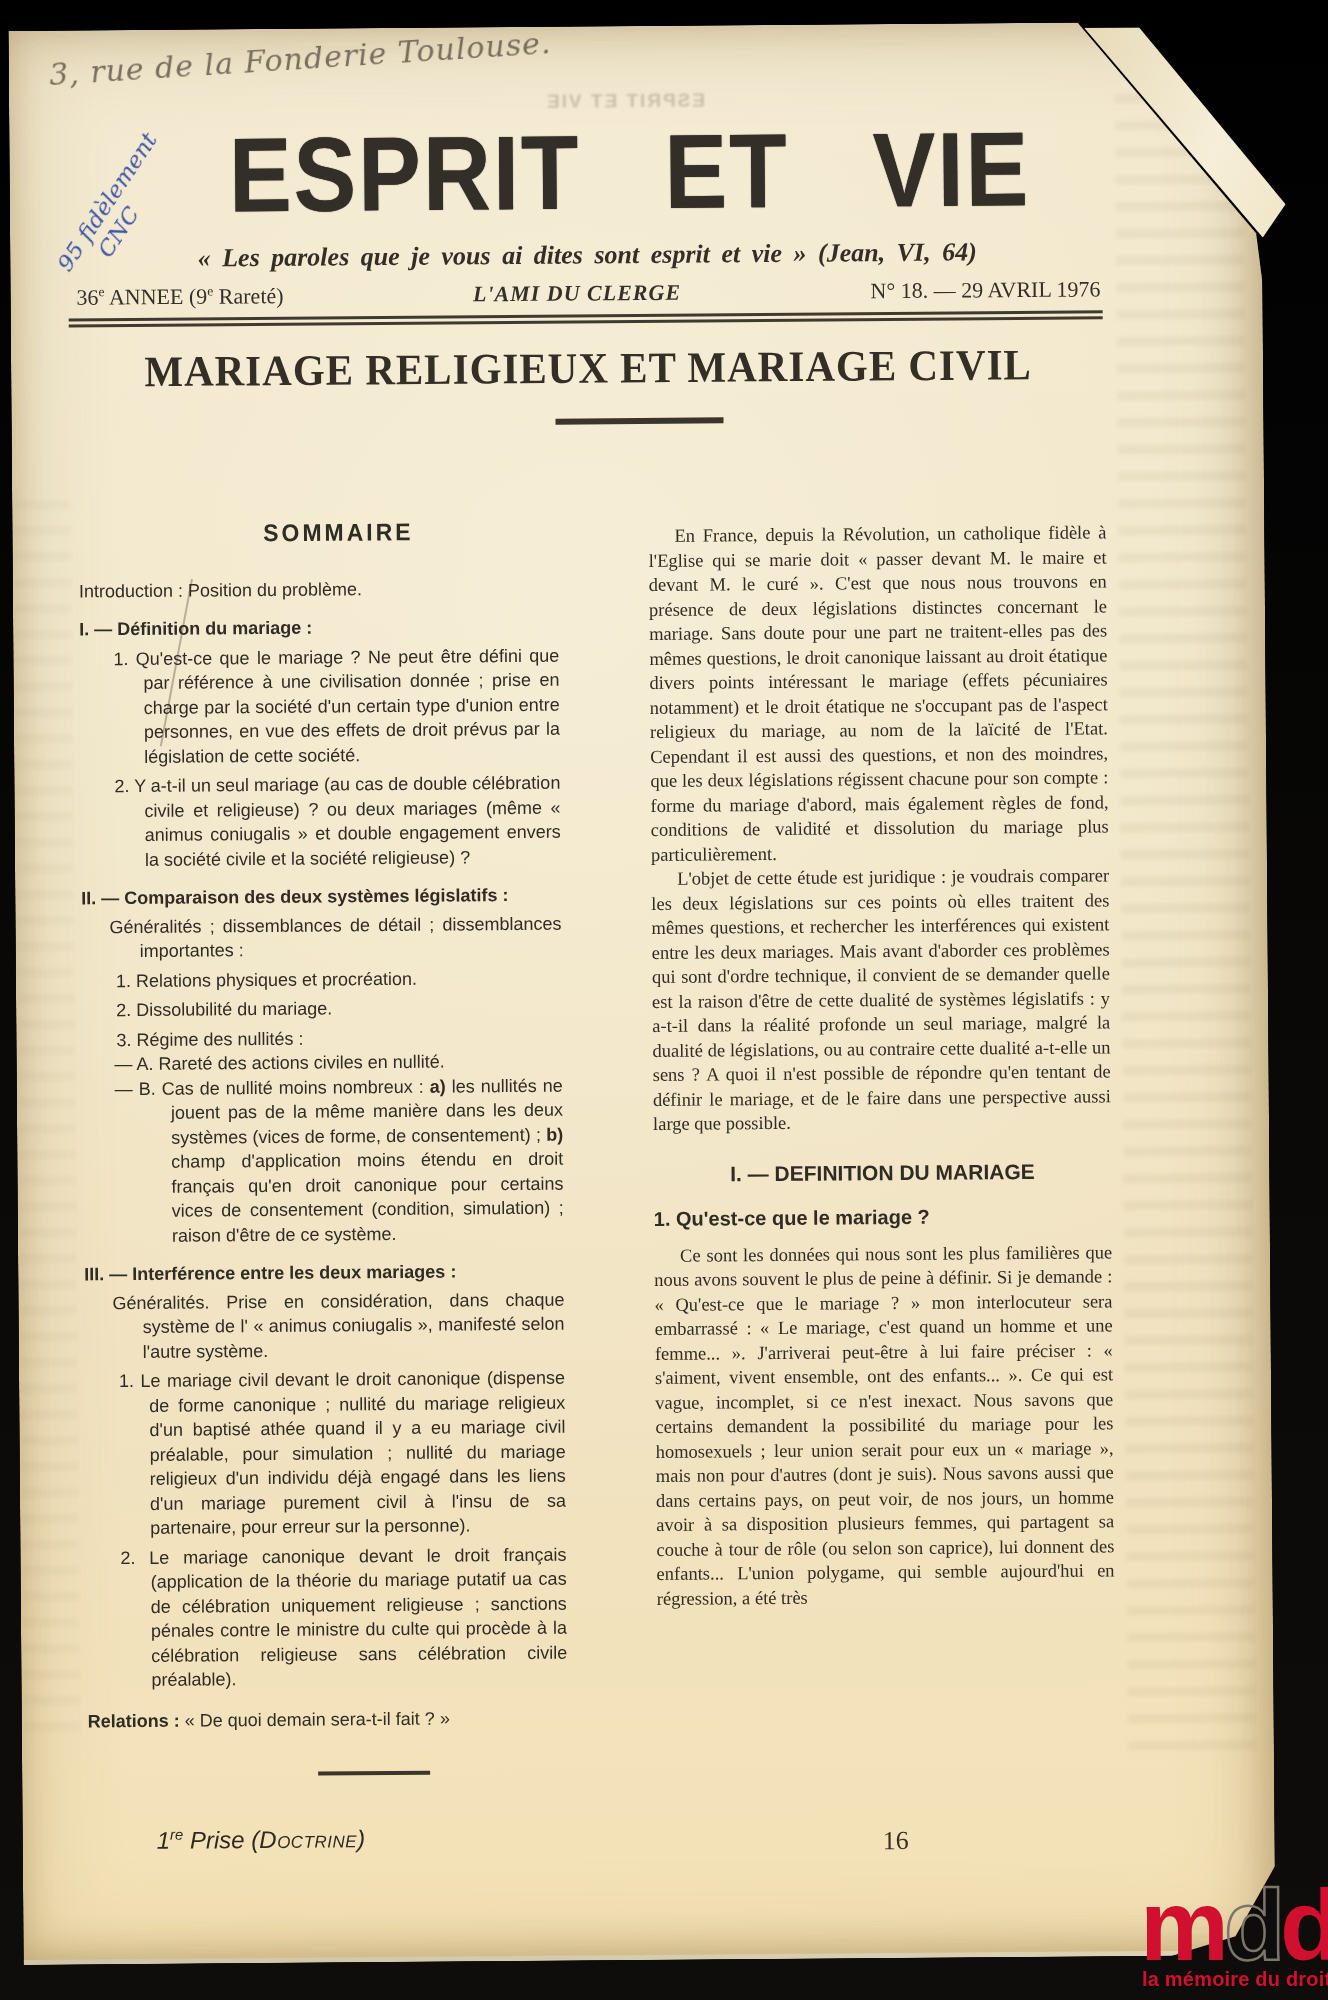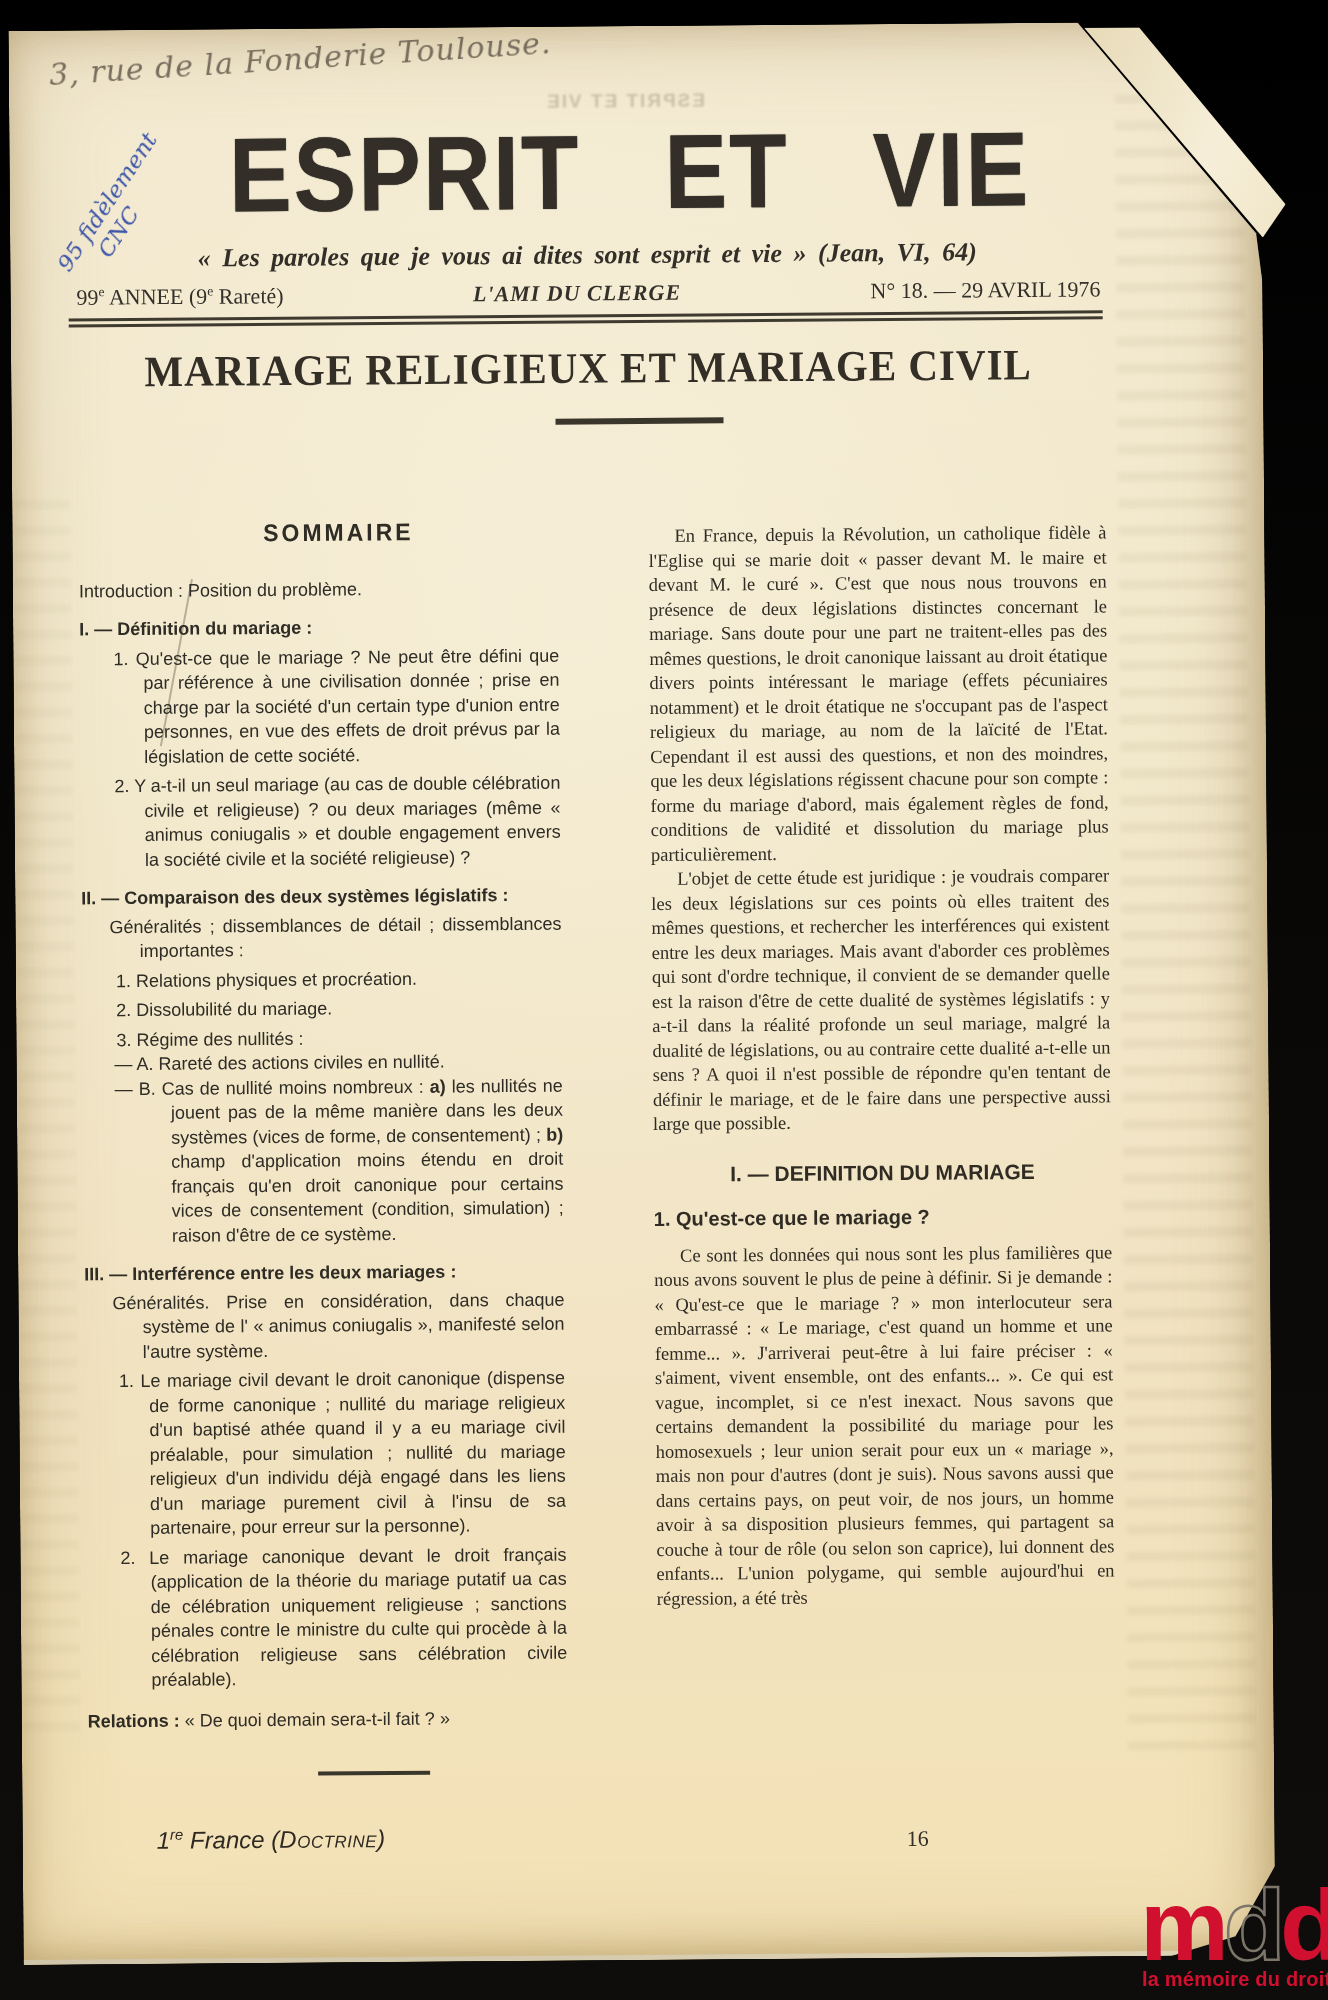--- a/index.html
+++ b/index.html
@@ -75,21 +75,21 @@
   .part-line sup{font-size:.62em;}
   .part-line .sc{font-variant:small-caps;letter-spacing:.5px;}
   
   .col-right{position:absolute;left:636px;top:498px;width:458px;text-align:justify;
          font-size:18.5px;line-height:24.5px;color:#302c24;}
   .rp{margin:0;text-indent:26px;}
   .rc-heading{font-family:"Liberation Sans",sans-serif;font-weight:bold;font-size:21px;
          text-align:center;margin:26px 0 20px 0;}
   .rc-sub{font-family:"Liberation Sans",sans-serif;font-weight:bold;font-size:20px;
          text-align:left;margin:0 0 12px 0;text-indent:0;}
-  .page-num{position:absolute;left:884px;top:1802px;font-size:22px;color:#33302a;}
+  .page-num{position:absolute;left:860px;top:1802px;font-size:26px;color:#33302a;}
   
   .mdd{position:absolute;left:1140px;top:1886px;font-family:"Liberation Sans",sans-serif;
          font-weight:bold;font-size:100px;line-height:78px;letter-spacing:-5px;}
   .mdd .solid{color:#d10f2f;}
   .mdd .outline{color:transparent;-webkit-text-stroke:2.5px #7c766a;}
   .tagline{position:absolute;left:1142px;top:1968px;font-family:"Liberation Sans",sans-serif;
          font-weight:bold;font-size:20px;color:#d10f2f;letter-spacing:.2px;white-space:nowrap;}
   b{font-weight:bold;}
 </style>
 </head>
@@ -108,21 +108,21 @@
       <span>95 fidèlement</span>
       <span class="l2">CNC</span>
     </div>
     <div class="pencil-stroke"></div>
 
     <div class="masthead">ESPRIT ET VIE</div>
 
     <div class="quote">« Les paroles que je vous ai dites sont esprit et vie » (Jean, VI, 64)</div>
 
     <div class="meta">
-      <span class="meta-left"><span>99</span><sup>e</sup><span> ANNEE (9</span><sup>e</sup><span> Rareté)</span></span>
+      <span class="meta-left"><span>36</span><sup>e</sup><span> ANNEE (9</span><sup>e</sup><span> Rareté)</span></span>
       <span class="meta-center">L'AMI DU CLERGE</span>
       <span class="meta-right">N° 18. — 29 AVRIL 1976</span>
     </div>
 
     <div class="head-rule"></div>
 
     <div class="article-title">MARIAGE RELIGIEUX ET MARIAGE CIVIL</div>
     <div class="title-underline"></div>
 
     <div class="col-left">
@@ -139,21 +139,21 @@
           <div class="s-line s-item"><span>3. Régime des nullités :</span></div>
           <div class="s-line s-sub"><span>— A. Rareté des actions civiles en nullité.</span></div>
           <div class="s-line s-sub"><span>— B. Cas de nullité moins nombreux : </span><b>a)</b><span> les nullités ne jouent pas de la même manière dans les deux systèmes (vices de forme, de consentement) ; </span><b>b)</b><span> champ d'application moins étendu en droit français qu'en droit canonique pour certains vices de consentement (condition, simulation) ; raison d'être de ce système.</span></div>
           <div class="s-line s-head"><b>III. — Interférence entre les deux mariages :</b></div>
           <div class="s-line s-gen"><span>Généralités. Prise en considération, dans chaque système de l' « animus coniugalis », manifesté selon l'autre système.</span></div>
           <div class="s-line s-item"><span>1. Le mariage civil devant le droit canonique (dispense de forme canonique ; nullité du mariage religieux d'un baptisé athée quand il y a eu mariage civil préalable, pour simulation ; nullité du mariage religieux d'un individu déjà engagé dans les liens d'un mariage purement civil à l'insu de sa partenaire, pour erreur sur la personne).</span></div>
           <div class="s-line s-item"><span>2. Le mariage canonique devant le droit français (application de la théorie du mariage putatif ua cas de célébration uniquement religieuse ; sanctions pénales contre le ministre du culte qui procède à la célébration religieuse sans célébration civile préalable).</span></div>
           <div class="s-line s-conclusion"><b>Relations :</b><span> « De quoi demain sera-t-il fait ? »</span></div>
         </div>
       <div class="s-rule"></div>
-      <div class="part-line"><span>1</span><sup>re</sup><span> France (</span><span class="sc">Doctrine</span><span>)</span></div>
+      <div class="part-line"><span>1</span><sup>re</sup><span> Prise (</span><span class="sc">Doctrine</span><span>)</span></div>
     </div>
 
     <div class="col-right">
       <p class="rp">En France, depuis la Révolution, un catholique fidèle à l'Eglise qui se marie doit « passer devant M. le maire et devant M. le curé ». C'est que nous nous trouvons en présence de deux législations distinctes concernant le mariage. Sans doute pour une part ne traitent-elles pas des mêmes questions, le droit canonique laissant au droit étatique divers points intéressant le mariage (effets pécuniaires notamment) et le droit étatique ne s'occupant pas de l'aspect religieux du mariage, au nom de la laïcité de l'Etat. Cependant il est aussi des questions, et non des moindres, que les deux législations régissent chacune pour son compte : forme du mariage d'abord, mais également règles de fond, conditions de validité et dissolution du mariage plus particulièrement.</p>
       <p class="rp">L'objet de cette étude est juridique : je voudrais comparer les deux législations sur ces points où elles traitent des mêmes questions, et rechercher les interférences qui existent entre les deux mariages. Mais avant d'aborder ces problèmes qui sont d'ordre technique, il convient de se demander quelle est la raison d'être de cette dualité de systèmes législatifs : y a-t-il dans la réalité profonde un seul mariage, malgré la dualité de législations, ou au contraire cette dualité a-t-elle un sens ? A quoi il n'est possible de répondre qu'en tentant de définir le mariage, et de le faire dans une perspective aussi large que possible.</p>
       <div class="rc-heading">I. — DEFINITION DU MARIAGE</div>
       <div class="rc-sub">1. Qu'est-ce que le mariage ?</div>
       <p class="rp">Ce sont les données qui nous sont les plus familières que nous avons souvent le plus de peine à définir. Si je demande : « Qu'est-ce que le mariage ? » mon interlocuteur sera embarrassé : « Le mariage, c'est quand un homme et une femme... ». J'arriverai peut-être à lui faire préciser : « s'aiment, vivent ensemble, ont des enfants... ». Ce qui est vague, incomplet, si ce n'est inexact. Nous savons que certains demandent la possibilité du mariage pour les homosexuels ; leur union serait pour eux un « mariage », mais non pour d'autres (dont je suis). Nous savons aussi que dans certains pays, on peut voir, de nos jours, un homme avoir à sa disposition plusieurs femmes, qui partagent sa couche à tour de rôle (ou selon son caprice), lui donnent des enfants... L'union polygame, qui semble aujourd'hui en régression, a été très</p>
     </div>
 

